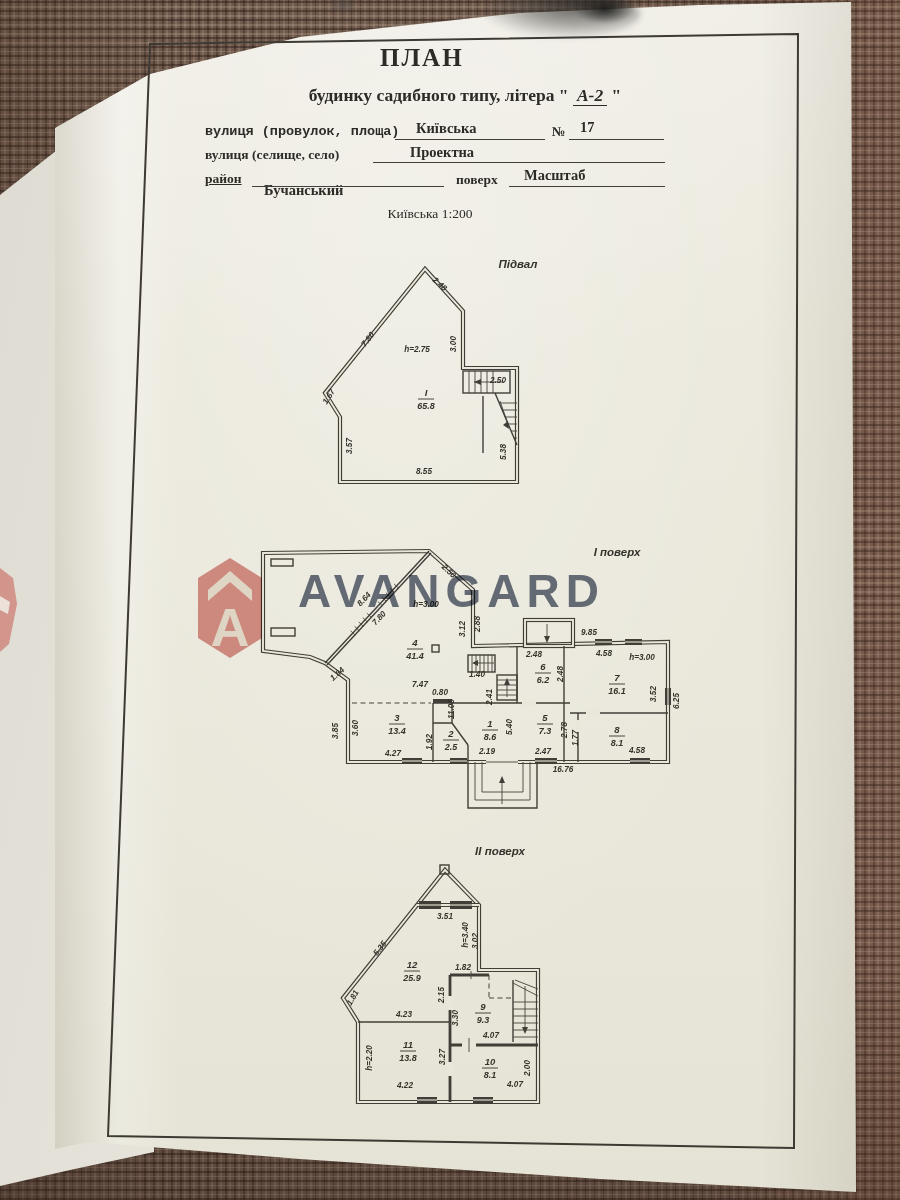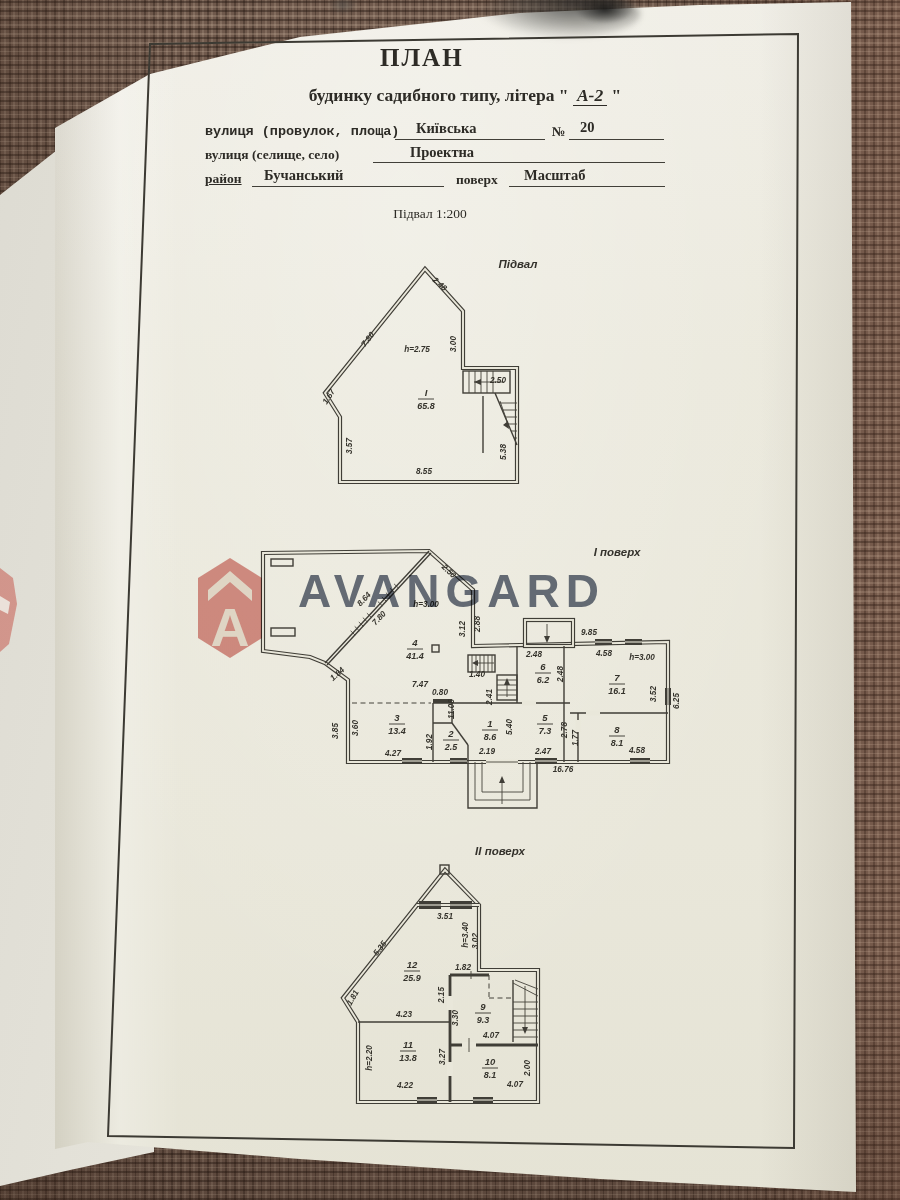--- a/index.html
+++ b/index.html
@@ -86,35 +86,35 @@
 <div class="t-abs doc-sub">
   <span>будинку садибного типу, літера "</span>
   <span class="u">А-2</span>
   <span>"</span>
 </div>
 
 <div class="t-abs f-label" style="left:205px;top:124px;font-family:Liberation Mono, monospace;">вулиця (провулок, площа)</div>
 <div class="t-abs f-value" style="left:416px;top:120px;">Київська</div>
 <div class="f-line" style="left:395px;top:139px;width:150px;"></div>
 <div class="t-abs f-label" style="left:552px;top:124px;">№</div>
-<div class="t-abs f-value" style="left:580px;top:119px;">20</div>
+<div class="t-abs f-value" style="left:580px;top:119px;">17</div>
 <div class="f-line" style="left:569px;top:139px;width:95px;"></div>
 
 <div class="t-abs f-label" style="left:205px;top:147px;">вулиця (селище, село)</div>
 <div class="t-abs f-value" style="left:410px;top:144px;">Проектна</div>
 <div class="f-line" style="left:373px;top:162px;width:292px;"></div>
 
 <div class="t-abs f-label" style="left:205px;top:171px;text-decoration:underline;">район</div>
-<div class="t-abs f-value" style="left:264px;top:167px;">Бучанський</div>
+<div class="t-abs f-value" style="left:264px;top:182px;">Бучанський</div>
 <div class="f-line" style="left:252px;top:186px;width:192px;"></div>
 <div class="t-abs f-label" style="left:456px;top:172px;">поверх</div>
 <div class="t-abs f-value" style="left:524px;top:167px;">Масштаб</div>
 <div class="f-line" style="left:509px;top:186px;width:156px;"></div>
 
-<div class="t-abs doc-scale">Підвал 1:200</div>
+<div class="t-abs doc-scale">Київська 1:200</div>
 
 <svg class="plan" style="left:298px;top:253px;" width="265" height="250">
   <path class="wall2" d="M127,16 L165,58 L165,115 L219,115 L219,229 L42,229 L42,164 L27,140 Z"></path>
   <path class="wallgap" d="M127,16 L165,58 L165,115 L219,115 L219,229 L42,229 L42,164 L27,140 Z"></path>
   <rect x="165" y="118" width="47" height="22" class="w1"></rect>
   <path class="thin" d="M171,118V140 M177,118V140 M183,118V140 M189,118V140 M195,118V140"></path>
   <path class="thin" d="M206,129H176"></path>
   <polygon class="ink" points="176,129 183,126 183,132"></polygon>
   <path class="w1" d="M197,140 L219,192"></path>
   <path class="thin" d="M201,150H219 M204,157H219 M207,164H219 M210,171H219 M213,178H219 M216,185H219"></path>

